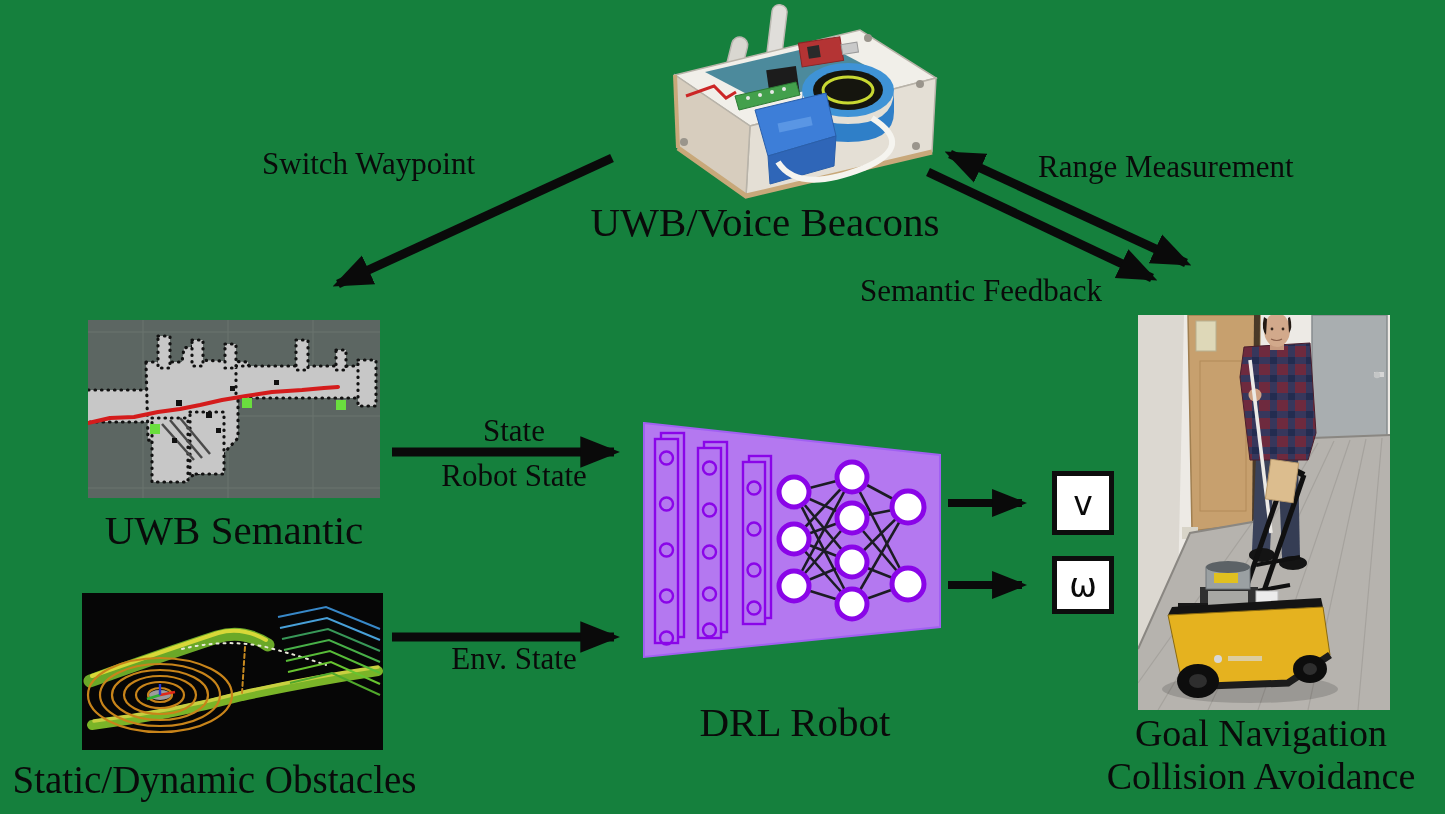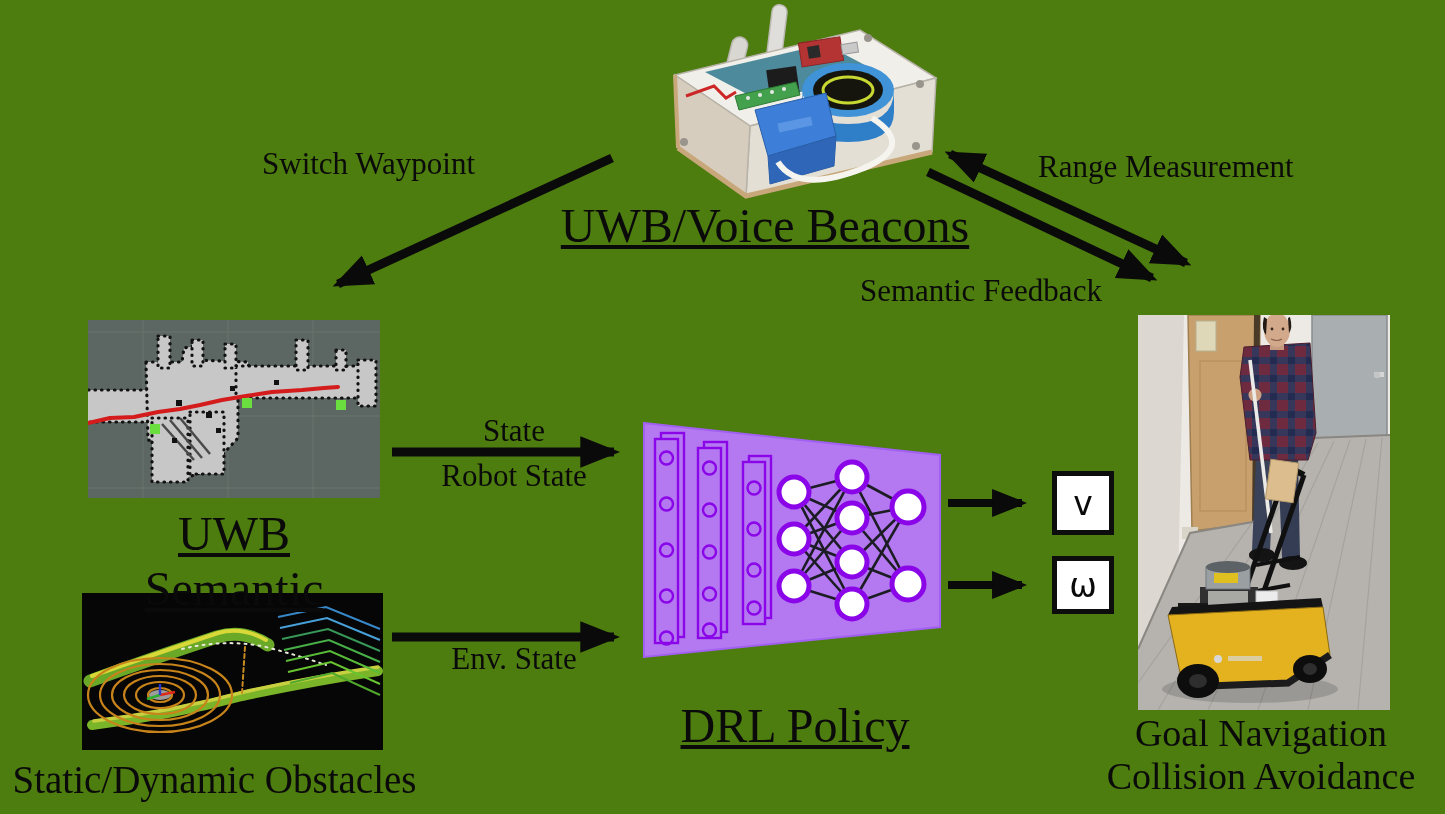--- a/index.html
+++ b/index.html
@@ -1,23 +1,23 @@
 <!DOCTYPE html>
 <html><head>
 <meta charset="utf-8">
 <style>
   html,body{margin:0;padding:0;background:#ffffff;}
-  .canvas{position:relative;width:1445px;height:814px;background:#4d7c0f;overflow:hidden;
+  .canvas{position:relative;width:1445px;height:814px;background:#15803d;overflow:hidden;
           font-family:"Liberation Serif","DejaVu Serif",serif;color:#0a0a0a;}
   .abs{position:absolute;}
   svg{display:block;}
   .label{position:absolute;white-space:nowrap;color:#0a0a0a;z-index:6;}
   .center{text-align:center;white-space:normal;}
   .edge-label{font-size:31px;}
-  .node-label{font-size:48px;text-decoration:underline;}
+  .node-label{font-size:41px;}
   .out-box{position:absolute;border:5px solid #0d0d0d;background:#ffffff;box-sizing:border-box;
            display:flex;align-items:center;justify-content:center;z-index:6;
            font-family:"DejaVu Sans","Liberation Sans",sans-serif;font-size:33px;}
   .two-line span{display:block;line-height:1.12;}
 </style>
 </head>
 <body>
 
 <div class="canvas">
 
@@ -341,21 +341,21 @@
   <div class="label edge-label" style="left:860px;top:273px">Semantic Feedback</div>
 
   <div class="label node-label center" style="left:88px;top:506px;width:292px">UWB Semantic</div>
 
   <div class="label edge-label center" style="left:402px;top:413px;width:224px">State</div>
 
   <div class="label edge-label center" style="left:402px;top:458px;width:224px">Robot State</div>
 
   <div class="label edge-label center" style="left:402px;top:641px;width:224px">Env. State</div>
 
-  <div class="label node-label center" style="left:630px;top:698px;width:330px">DRL Policy</div>
+  <div class="label node-label center" style="left:630px;top:698px;width:330px">DRL Robot</div>
 
   <div class="label center" style="left:-8px;top:757px;width:445px;font-size:39px">Static/Dynamic Obstacles</div>
 
   <div class="label center two-line" style="left:1072px;top:712px;width:378px;font-size:38px">
     <span>Goal Navigation</span>
     <span>Collision Avoidance</span>
   </div>
 
   <div class="out-box" style="left:1052px;top:471px;width:62px;height:64px">
     <span>v</span>

